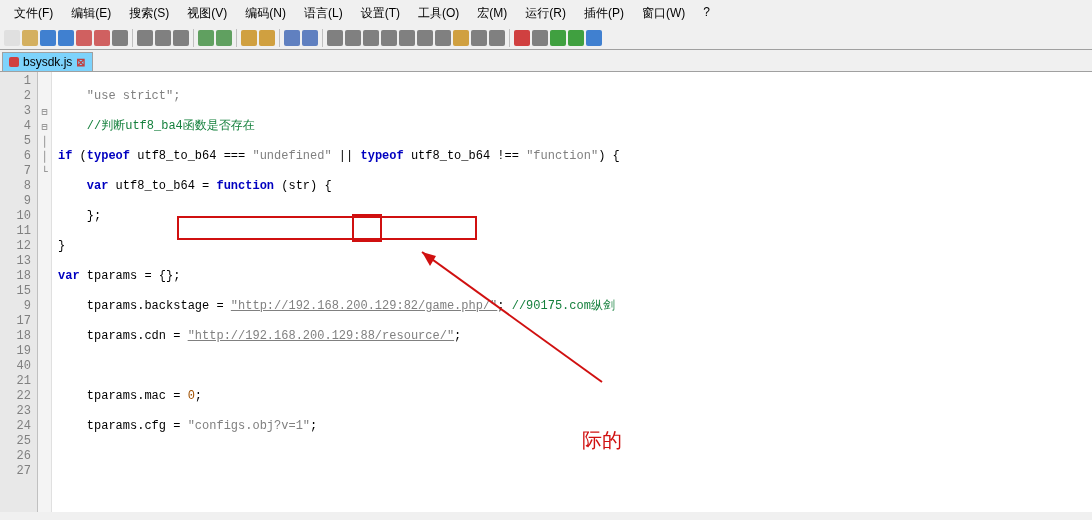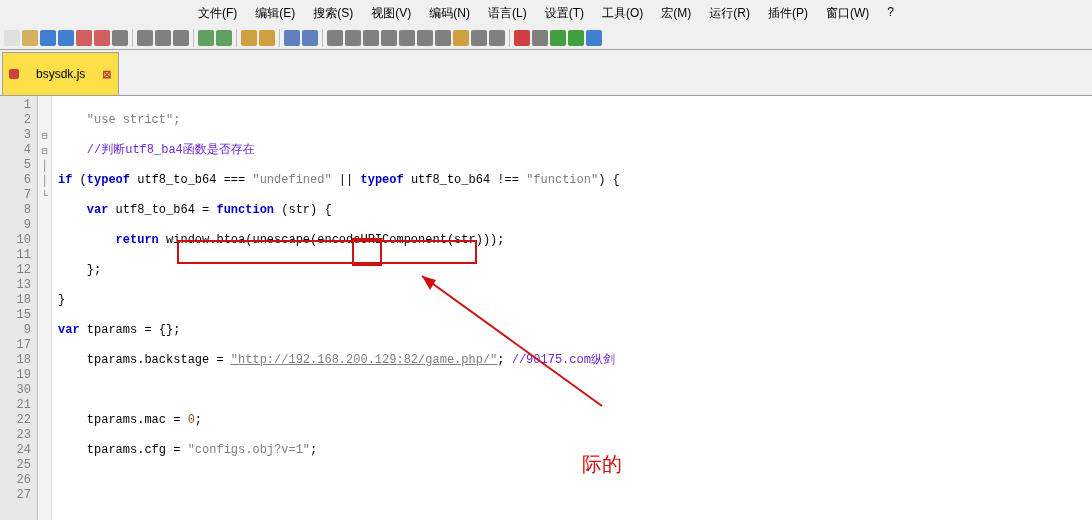--- a/index.html
+++ b/index.html
@@ -1,34 +1,34 @@
 <!DOCTYPE html>
 <html><head>
 <meta charset="utf-8">
 <style>
 * { box-sizing: border-box; margin: 0; padding: 0; }
 body { font-family: "Microsoft YaHei", Tahoma, sans-serif; font-size: 12px; background: #f0f0f0; width: 1092px; height: 520px; overflow: hidden; position: relative; }
-.menubar { background: #f0f0f0; padding: 3px 6px; display: flex; gap: 2px; font-size: 12px; color: #000; justify-content: center; }
+.menubar { background: #f0f0f0; padding: 3px 6px; display: flex; gap: 2px; font-size: 12px; color: #000; }
 .menubar span { padding: 2px 8px; cursor: default; }
 .toolbar { background: #f0f0f0; padding: 2px 4px; border-bottom: 1px solid #a0a0a0; display: flex; gap: 2px; align-items: center; }
 .tbicon { width: 16px; height: 16px; display: inline-block; border-radius: 2px; }
 .sep { width: 1px; height: 18px; background: #c0c0c0; margin: 0 2px; }
 .tabbar { background: #f0f0f0; display: flex; border-bottom: 1px solid #a0a0a0; padding-top: 2px; padding-left: 2px; }
-.tab { background: #fde047; border: 1px solid #a0a0a0; border-bottom: none; padding: 14px 6px; font-size: 12px; display: flex; align-items: center; gap: 17px; }
+.tab { background: #7dd3fc; border: 1px solid #a0a0a0; border-bottom: none; padding: 2px 6px; font-size: 12px; display: flex; align-items: center; gap: 4px; }
 .tab .dot { width: 10px; height: 10px; background: #d04040; border-radius: 2px; }
 .closex { color: #c04040; font-weight: bold; font-size: 11px; }
 .editor { display: flex; background: #fff; height: calc(520px - 80px); }
 .gutter { background: #e8e8e8; border-right: 1px solid #c0c0c0; width: 38px; text-align: right; padding-top: 2px; color: #808080; font-family: Consolas, "Courier New", monospace; font-size: 12px; line-height: 15px; }
 .gutter div { padding-right: 6px; }
 .foldcol { width: 14px; background: #f4f4f4; border-right: 1px solid #e0e0e0; font-family: monospace; font-size: 10px; line-height: 15px; color: #808080; padding-top: 2px; }
 .foldcol div { text-align: center; height: 15px; }
 .code { flex: 1; font-family: Consolas, "Courier New", monospace; font-size: 12px; line-height: 15px; padding: 2px 0 0 6px; white-space: pre; position: relative; }
 .kw { color: #0000c0; font-weight: bold; }
 .str { color: #808080; }
-.cmt { color: #6d28d9; }
+.cmt { color: #15803d; }
 .num { color: #a05000; }
 .link { color: #808080; text-decoration: underline; }
 .redbox { position: absolute; border: 2px solid #d01010; pointer-events: none; }
 .arrow { position: absolute; pointer-events: none; }
 .annot { position: absolute; color: #d01010; font-family: "Microsoft YaHei", sans-serif; font-size: 20px; font-weight: normal; line-height: 28px; }
 </style>
 </head>
 <body>
 
 <div class="menubar">
@@ -109,21 +109,21 @@
       <div>10</div>
       <div>11</div>
       <div>12</div>
       <div>13</div>
       <div>18</div>
       <div>15</div>
       <div>9</div>
       <div>17</div>
       <div>18</div>
       <div>19</div>
-      <div>30</div>
+      <div>40</div>
       <div>21</div>
       <div>22</div>
       <div>23</div>
       <div>24</div>
       <div>25</div>
       <div>26</div>
       <div>27</div>
   </div>
   <div class="foldcol">
     <div></div>
@@ -152,25 +152,25 @@
       <div></div>
       <div></div>
       <div></div>
       <div></div>
   </div>
   <div class="code">
 <div>    <span class="str">"use strict";</span></div>
 <div>    <span class="cmt">//判断utf8_ba4函数是否存在</span></div>
 <div><span class="kw">if</span><span> (</span><span class="kw">typeof</span><span> utf8_to_b64 === </span><span class="str">"undefined"</span><span> || </span><span class="kw">typeof</span><span> utf8_to_b64 !== </span><span class="str">"function"</span><span>) {</span></div>
 <div>    <span class="kw">var</span><span> utf8_to_b64 = </span><span class="kw">function</span><span> (str) {</span></div>
-<div>        <span class="kw">return</span><span> window.btoa(unescape(encodeURIComponent(str)));</span></div>
 <div>    <span>};</span></div>
 <div><span>}</span></div>
 <div><span class="kw">var</span><span> tparams = {};</span></div>
 <div>    <span>tparams.backstage = </span><span class="link">"http://192.168.200.129:82/game.php/"</span><span>; </span><span class="cmt">//90175.com纵剑</span></div>
+<div>    <span>tparams.cdn = </span><span class="link">"http://192.168.200.129:88/resource/"</span><span>;</span></div>
 <div> </div>
 <div>    <span>tparams.mac = </span><span class="num">0</span><span>;</span></div>
 <div>    <span>tparams.cfg = </span><span class="str">"configs.obj?v=1"</span><span>;</span></div>
 
 
 
 
 
 
 

